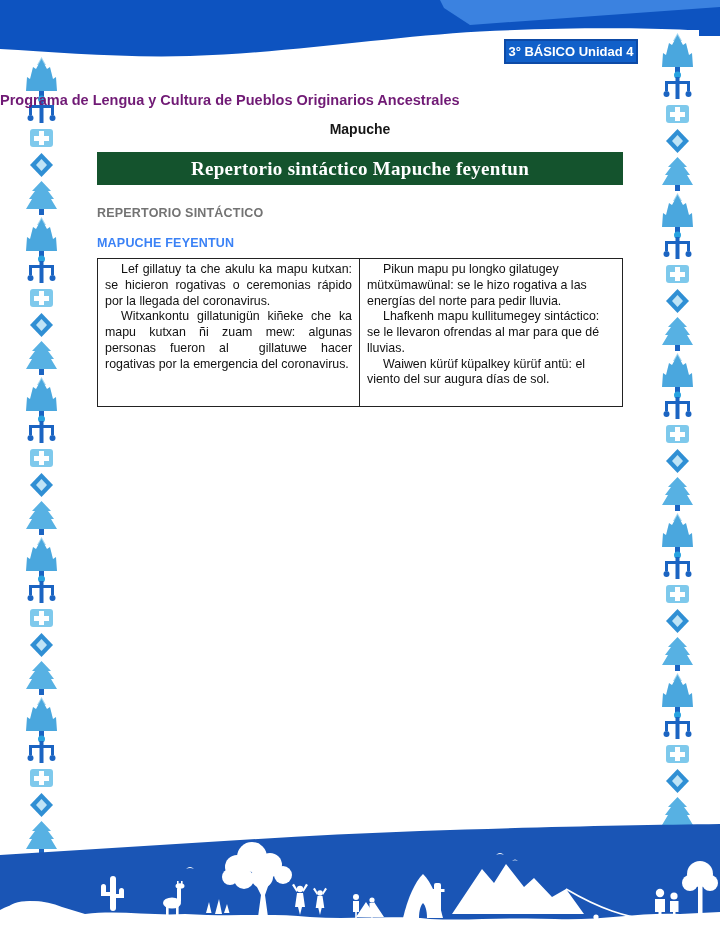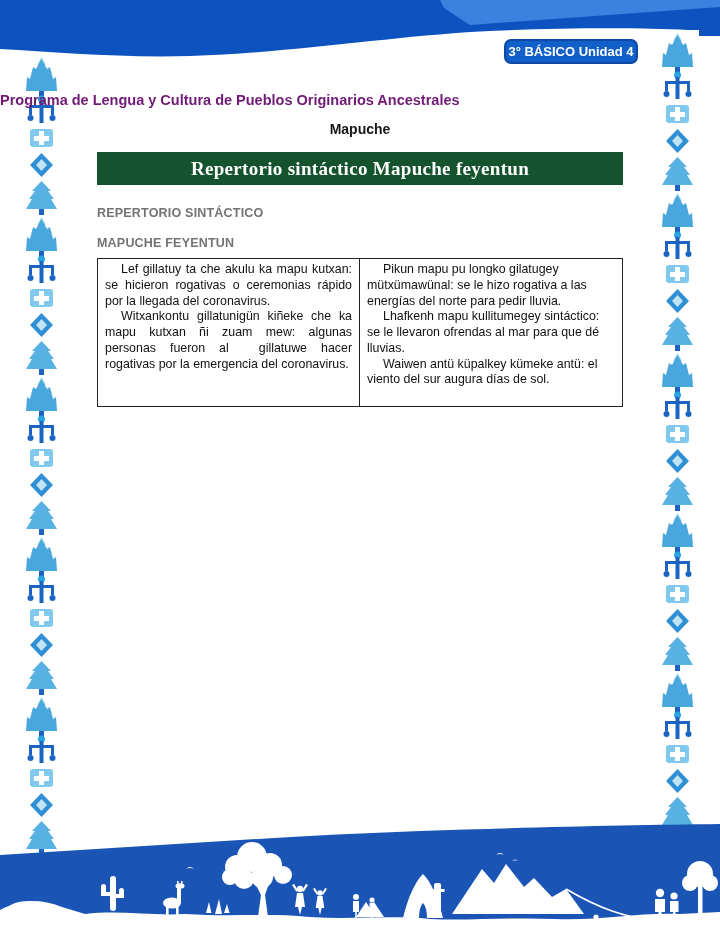--- a/index.html
+++ b/index.html
@@ -14,21 +14,21 @@
 
   
   .header-band { position: absolute; top: 0; left: 0; width: 720px; height: 70px; }
 
   
   .badge {
     position: absolute; left: 504px; top: 39px;
     width: 134px; height: 25px;
     background: #1160c9;
     border: 2px solid #0d4aa6;
-    border-radius: 7px;
+    border-radius: 0;
     box-sizing: border-box;
     color: #ffffff; font-size: 13px; font-weight: bold;
     display: flex; align-items: center; justify-content: center;
     white-space: nowrap;
   }
 
   .program-title {
     position: absolute; top: 92px; left: 0; width: 720px;
     text-align: left; font-size: 14.5px; font-weight: bold; color: #701a75;
   }
@@ -45,21 +45,21 @@
     font-weight: bold; font-size: 19px; letter-spacing: 0.3px;
     display: flex; align-items: center; justify-content: center;
   }
 
   .section-heading {
     position: absolute; left: 97px; top: 206px;
     font-size: 12.5px; font-weight: bold; color: #737373; letter-spacing: 0.2px;
   }
   .subsection-heading {
     position: absolute; left: 97px; top: 236px;
-    font-size: 12.5px; font-weight: bold; color: #737373; letter-spacing: 0.2px;
+    font-size: 12.5px; font-weight: bold; color: #3b82f6; letter-spacing: 0.2px;
   }
 
   .rep-table {
     position: absolute; left: 97px; top: 258px; width: 526px;
     min-height: 149px;
     border: 1.6px solid #222222;
     background: #ffffff;
     display: flex;
     box-sizing: border-box;
   }
@@ -152,21 +152,21 @@
   <div class="subsection-heading">MAPUCHE FEYENTUN</div>
 
   <div class="rep-table">
     <div class="cell cell-left">
         <p><span class="b">Lef gillatuy ta che akulu ka mapu kutxan:</span><span> se hicieron rogativas o ceremonias rápido por la llegada del coronavirus.</span></p>
         <p><span class="b">Witxankontu gillatunigün kiñeke che ka mapu kutxan ñi zuam mew</span><span>: algunas personas fueron al </span><span class="b">gillatuwe</span><span> hacer rogativas por la emergencia del coronavirus.</span></p>
       </div>
     <div class="cell cell-right">
         <p><span class="b">Pikun mapu pu longko gilatugey mütxümawünal</span><span>: se le hizo rogativa a las energías del norte para pedir lluvia.</span></p>
         <p><span class="b">Lhafkenh mapu kullitumegey sintáctico</span><span>: se le llevaron ofrendas al mar para que dé lluvias.</span></p>
-        <p><span class="b">Waiwen antü küpalkey kümeke antü</span><span>: el viento del sur augura días de sol.</span></p>
+        <p><span class="b">Waiwen kürüf küpalkey kürüf antü</span><span>: el viento del sur augura días de sol.</span></p>
       </div>
   </div>
 
   <svg class="footer-art" viewBox="0 0 720 115" preserveAspectRatio="none" aria-hidden="true">
     <path d="M0,38 C140,30 280,19 420,14 C530,10 640,8 720,7 L720,115 L0,115 Z" fill="#1a55b5"></path>
     <g fill="#ffffff">
       <path d="M0,93 C22,82 42,82 62,90 L85,97 C120,93 150,99 185,97 C230,100 270,96 310,100
                C350,103 390,98 430,102 C470,104 510,100 555,102 C600,104 640,95 680,97 L720,95
                L720,115 L0,115 Z"></path>
       <ellipse cx="30" cy="92" rx="22" ry="8"></ellipse>

